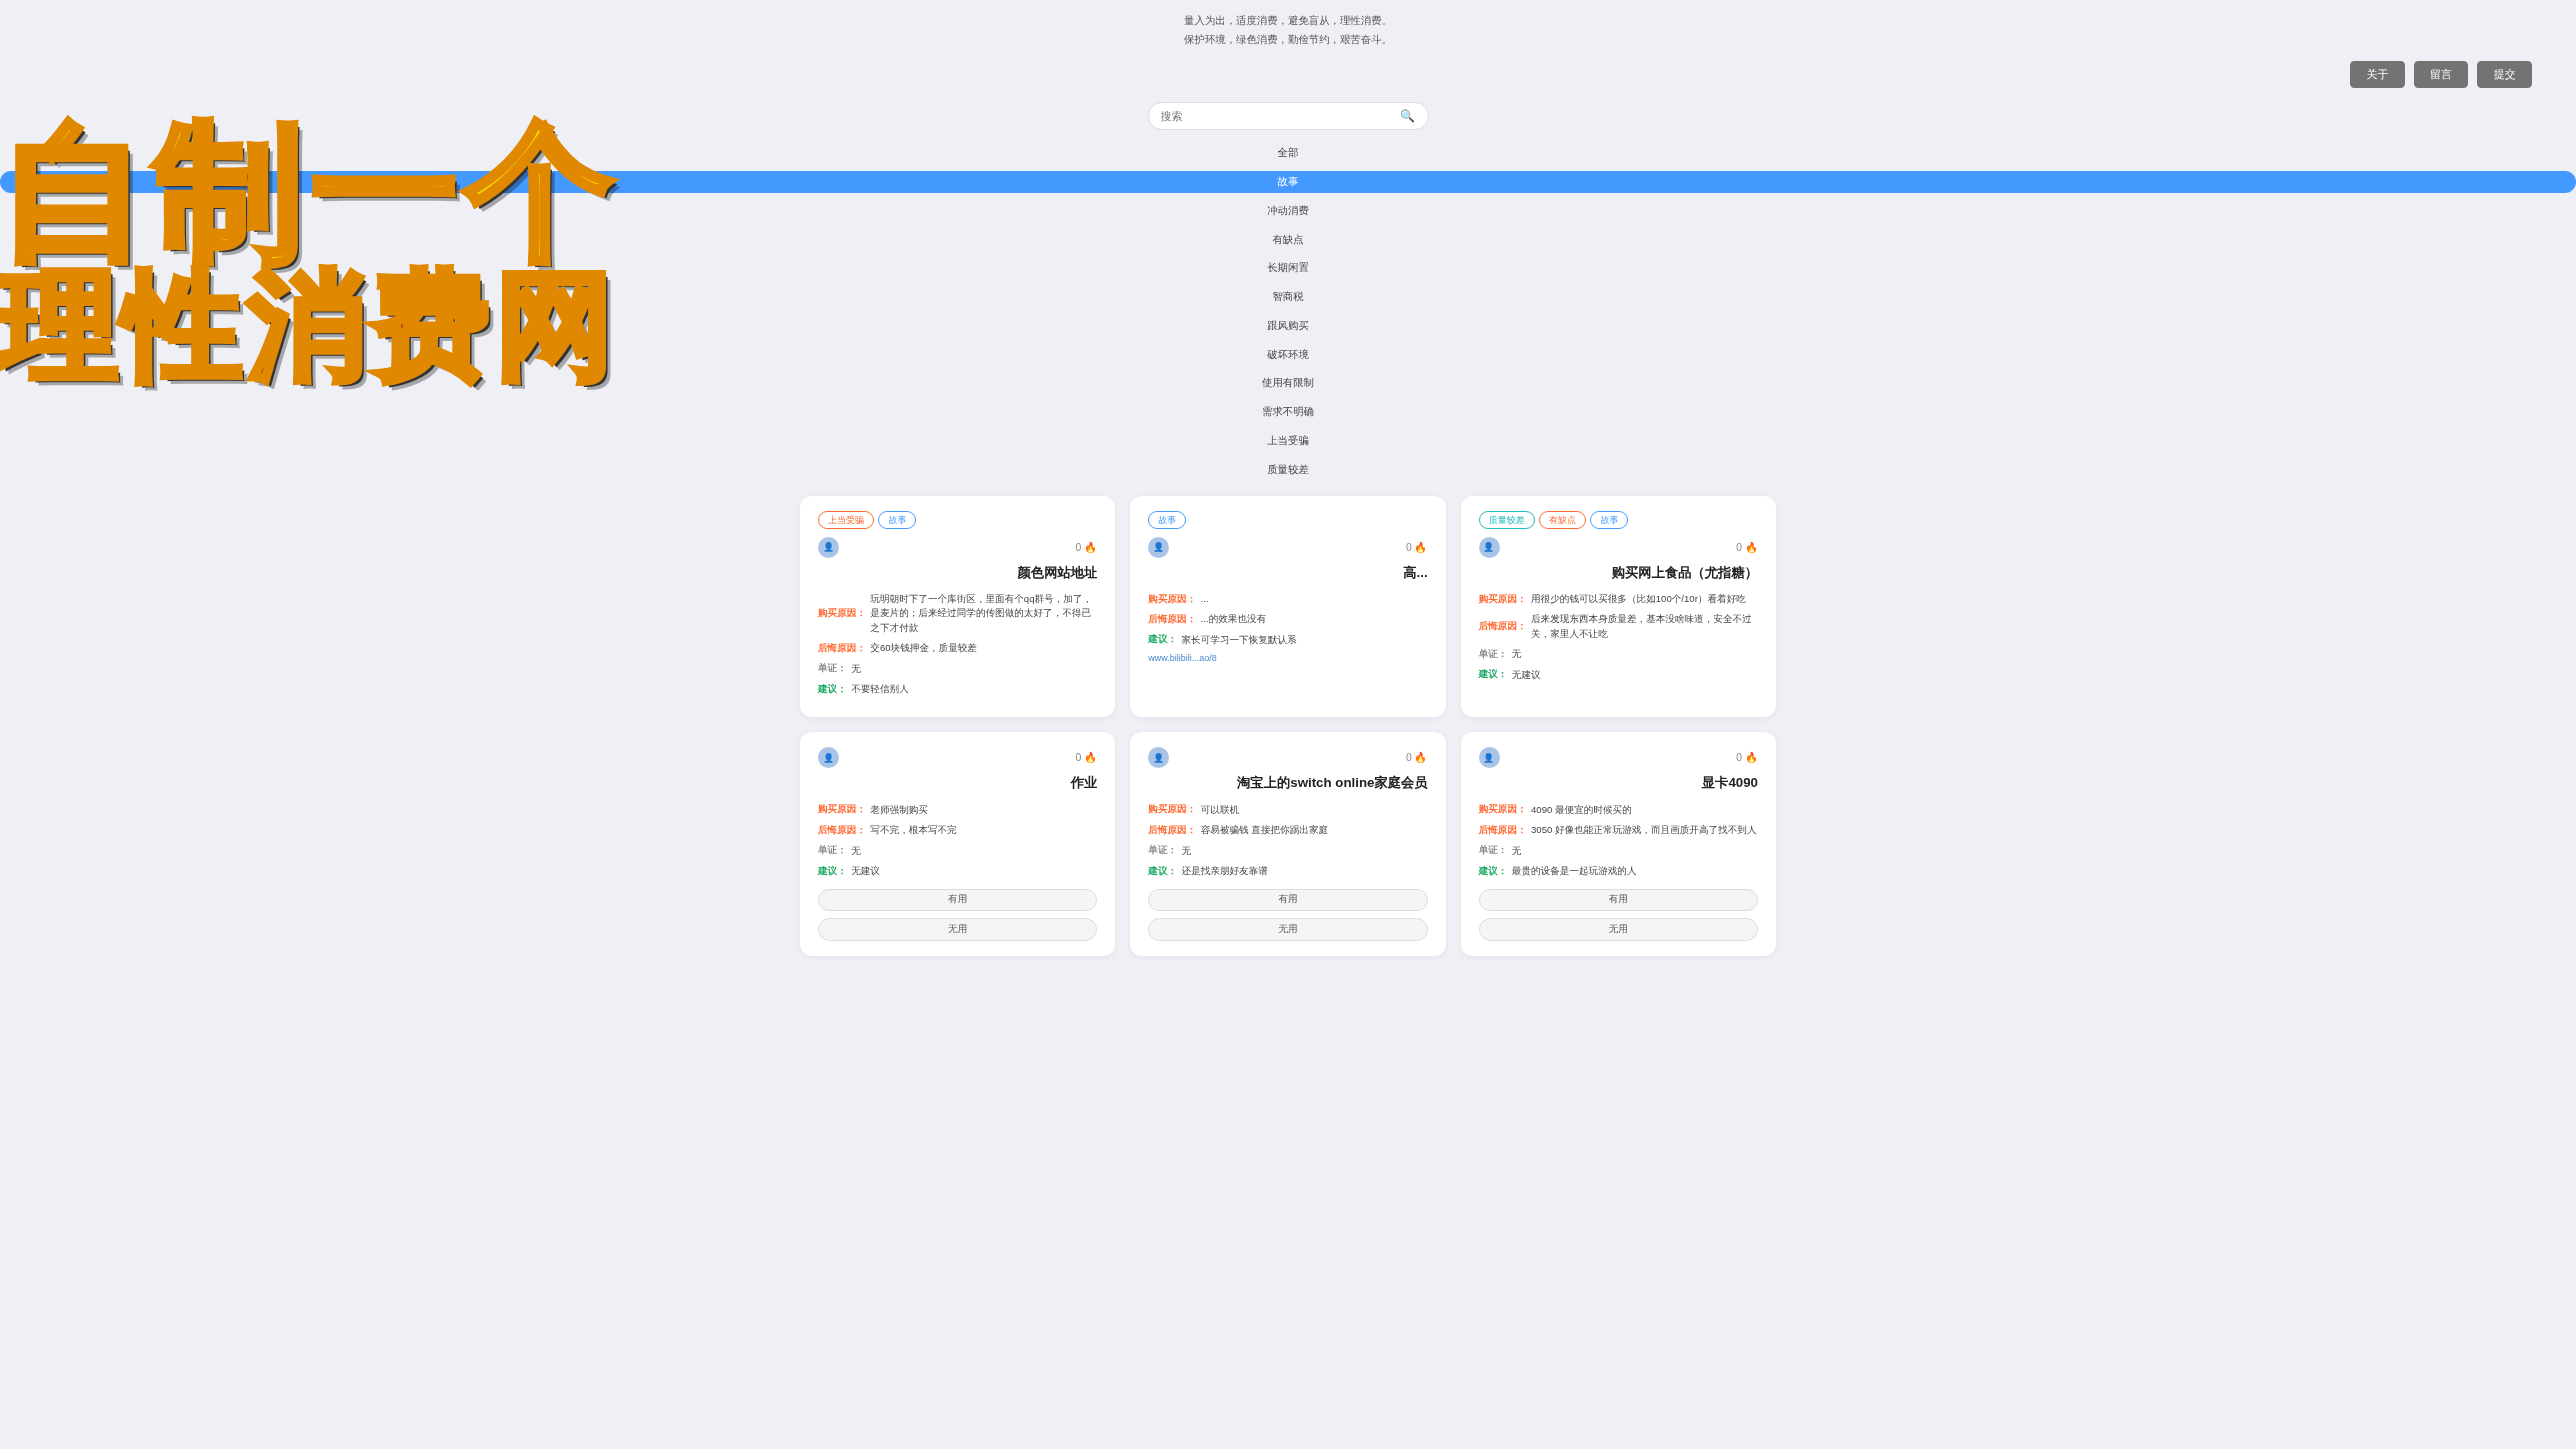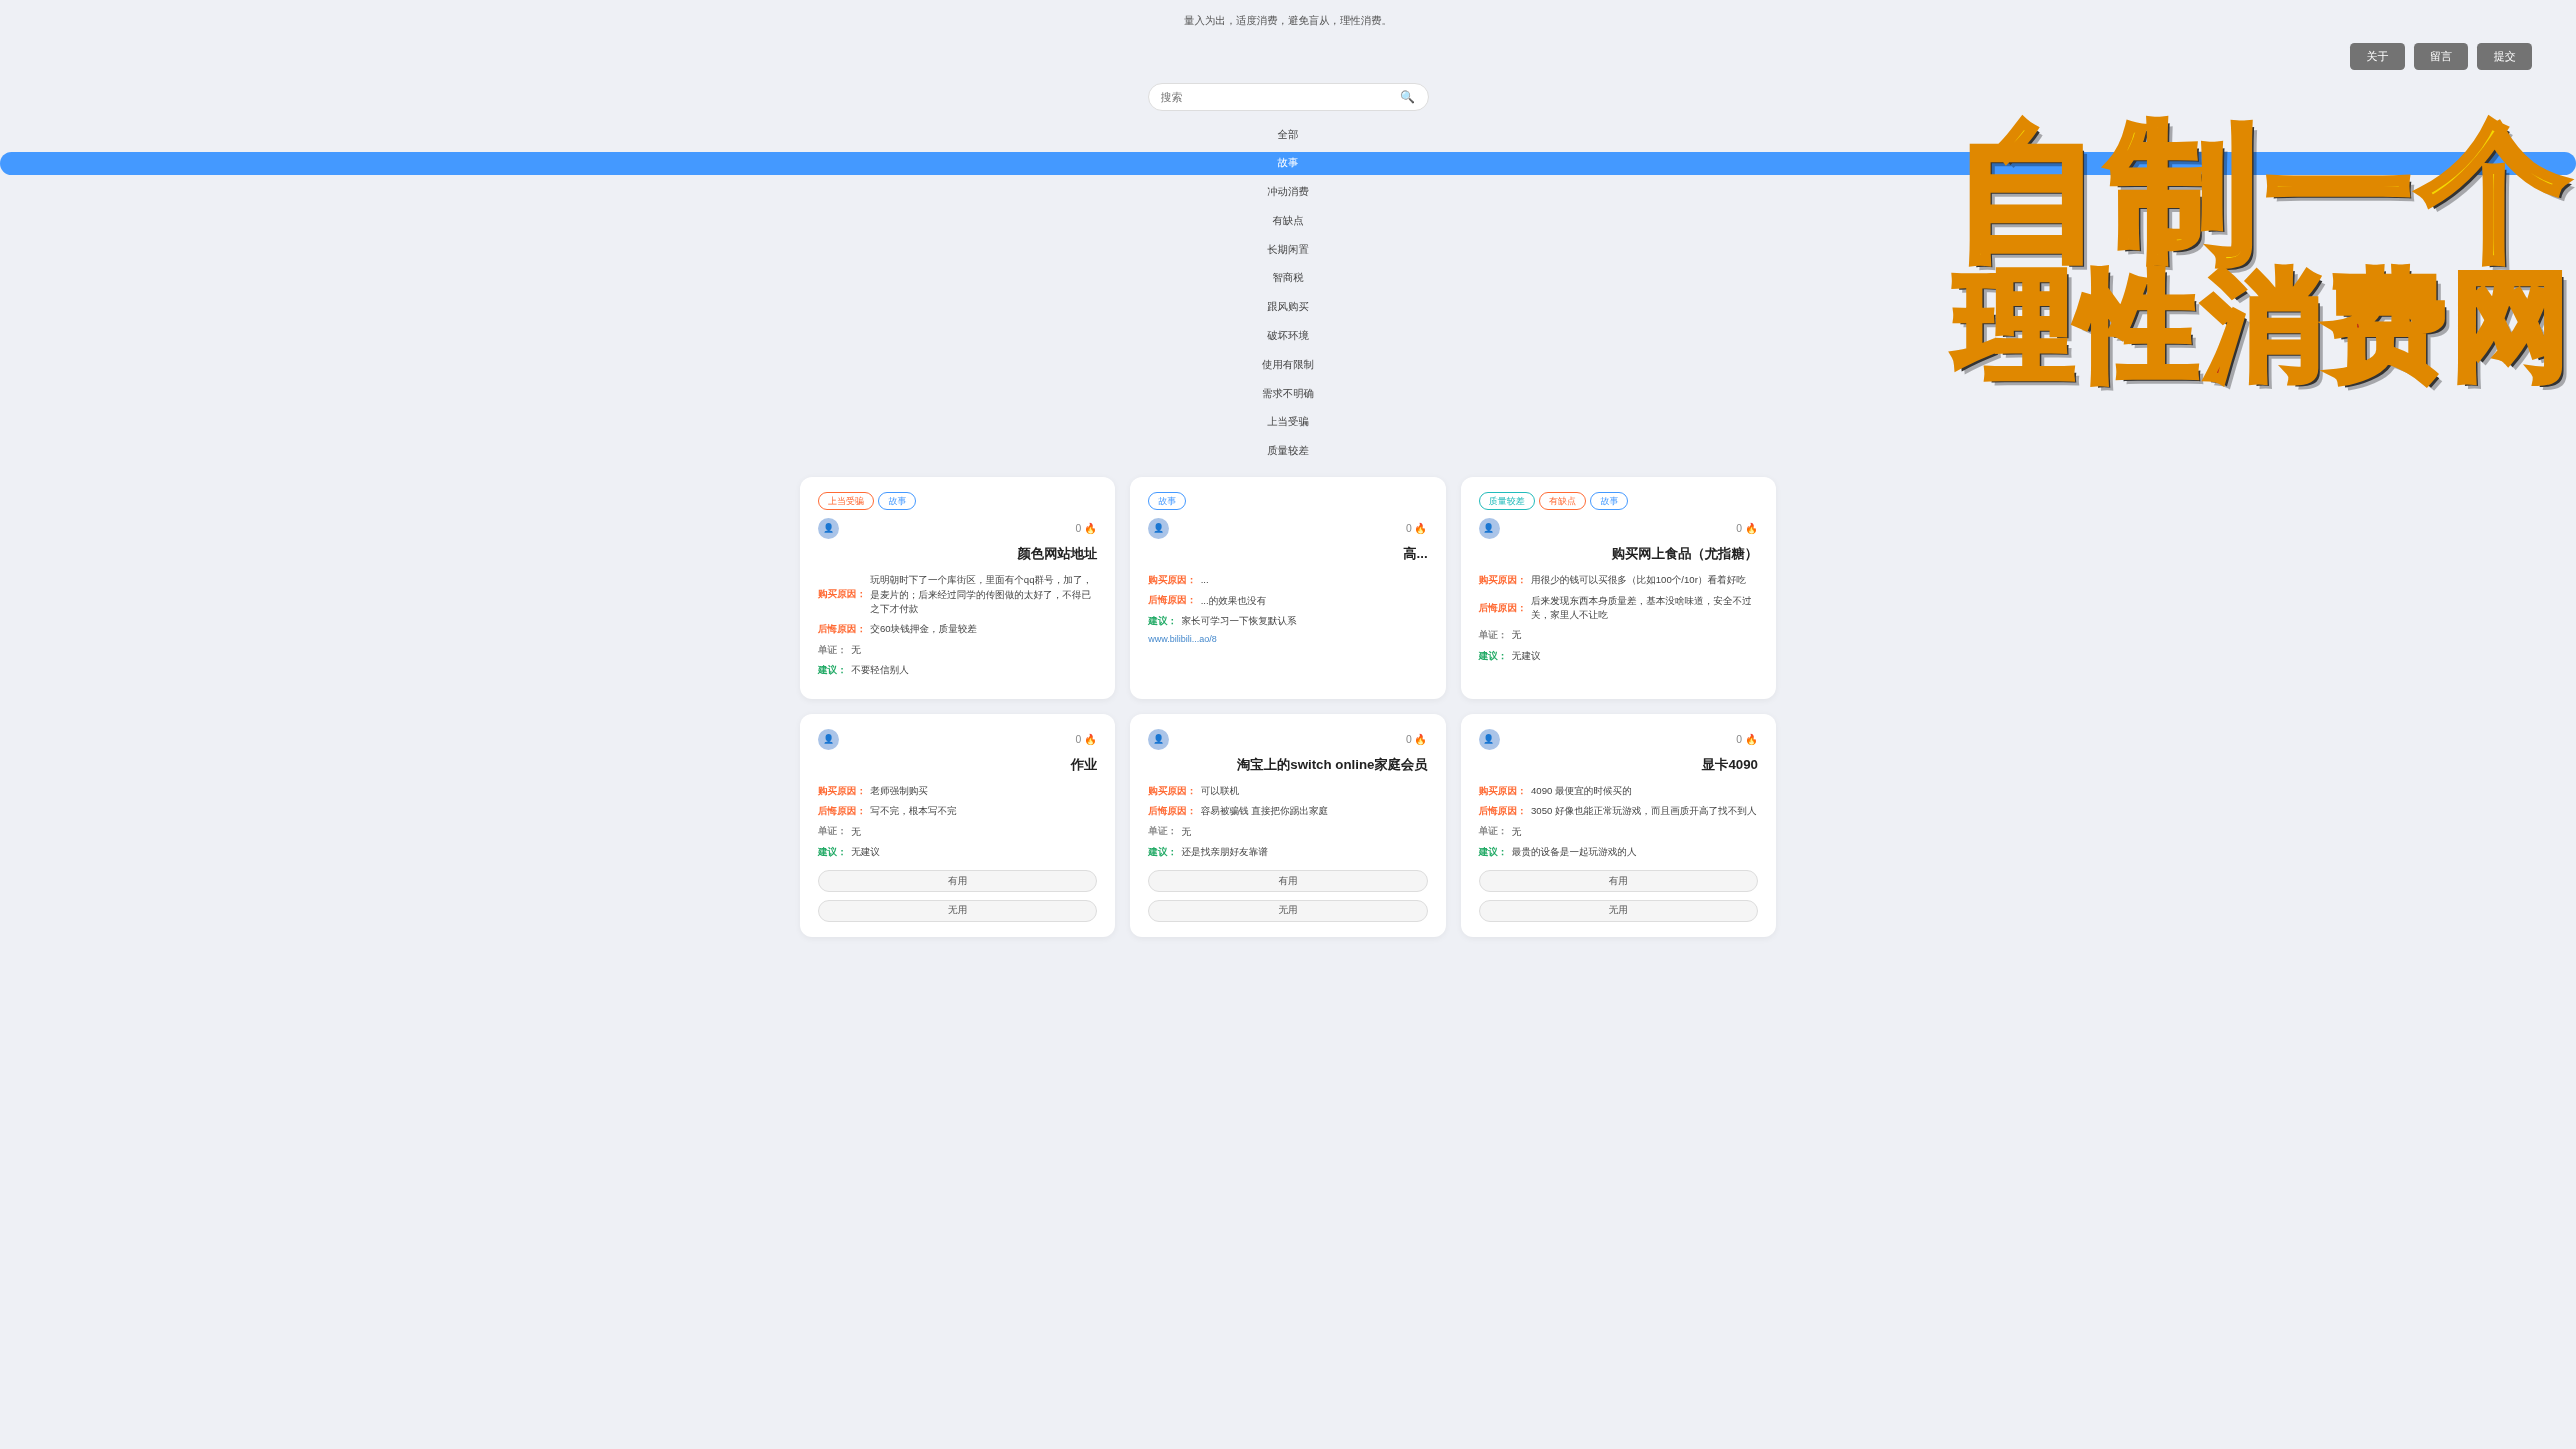--- a/index.html
+++ b/index.html
@@ -212,21 +212,21 @@
     }
 
     
     .overlay-container {
       position: absolute;
       top: 118px;
       left: 0;
       right: 0;
       pointer-events: none;
       z-index: 100;
-      text-align: right;
+      text-align: left;
     }
 
     .overlay-line1 {
       font-size: 148px;
       font-weight: 900;
       color: #f5d800;
       -webkit-text-stroke: 6px #e08800;
       text-shadow: 4.4px 4.4px 0 #333, 7.4px 7.4px 0 rgba(0,0,0,0.3);
       line-height: 1;
       letter-spacing: 7.4px;
@@ -247,20 +247,21 @@
     .link-ref {
       color: #4488cc;
       font-size: 9px;
     }
   </style>
 </head>
 <body>
 
 <div class="header-top">
   <div>量入为出，适度消费，避免盲从，理性消费。</div>
+  <div>保护环境，绿色消费，勤俭节约，艰苦奋斗。</div>
 </div>
 
 <div class="header-nav">
   <button class="nav-btn">关于</button>
   <button class="nav-btn">留言</button>
   <button class="nav-btn">提交</button>
 </div>
 
 <div class="search-wrap">
   <div class="search-bar">

